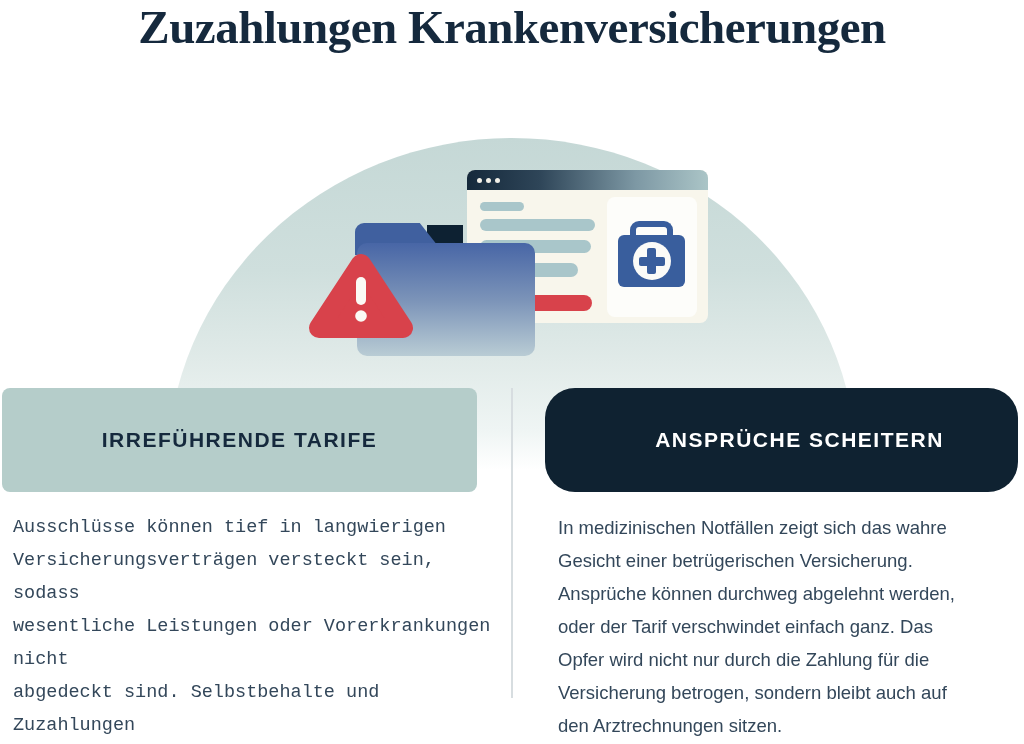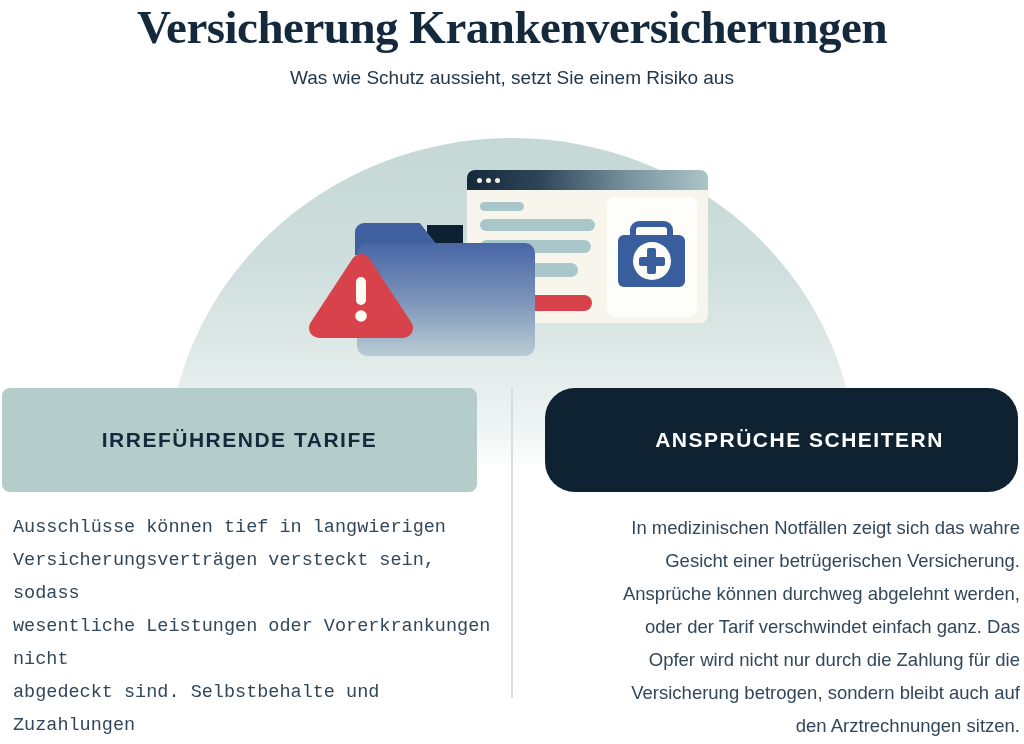--- a/index.html
+++ b/index.html
@@ -66,29 +66,28 @@
   .pill{position:absolute;top:388px;height:104px;display:flex;align-items:center;
         justify-content:center;font-weight:700;font-size:21px;letter-spacing:1.5px;}
   .pill-left{left:2px;width:475px;border-radius:8px;background:var(--pill-light);color:var(--navy);}
   .pill-right{left:545px;width:473px;border-radius:30px;background:var(--pill-dark);color:#ffffff;padding-left:36px;}
 
   .vdivider{position:absolute;left:511px;top:388px;width:1.5px;height:310px;background:var(--divider);}
 
   .para{position:absolute;top:511px;font-size:18.5px;line-height:33px;color:var(--text-body);
         white-space:pre-line;}
   .para-left{left:13px;width:490px;font-family:Liberation Mono, monospace;}
-  .para-right{left:558px;width:462px;text-align:right;}
+  .para-right{left:558px;width:462px;}
 </style>
 </head>
 <body>
 
 <div class="stage">
 
-  <h1 class="title">Versicherung Krankenversicherungen</h1>
-  <div class="subtitle">Was wie Schutz aussieht, setzt Sie einem Risiko aus</div>
+  <h1 class="title">Zuzahlungen Krankenversicherungen</h1>
 
   <div class="dome"></div>
 
   <div class="browser">
     <div class="browser-header">
       <span class="dot dot1"></span>
       <span class="dot dot2"></span>
       <span class="dot dot3"></span>
     </div>
     <div class="bline bline1"></div>

